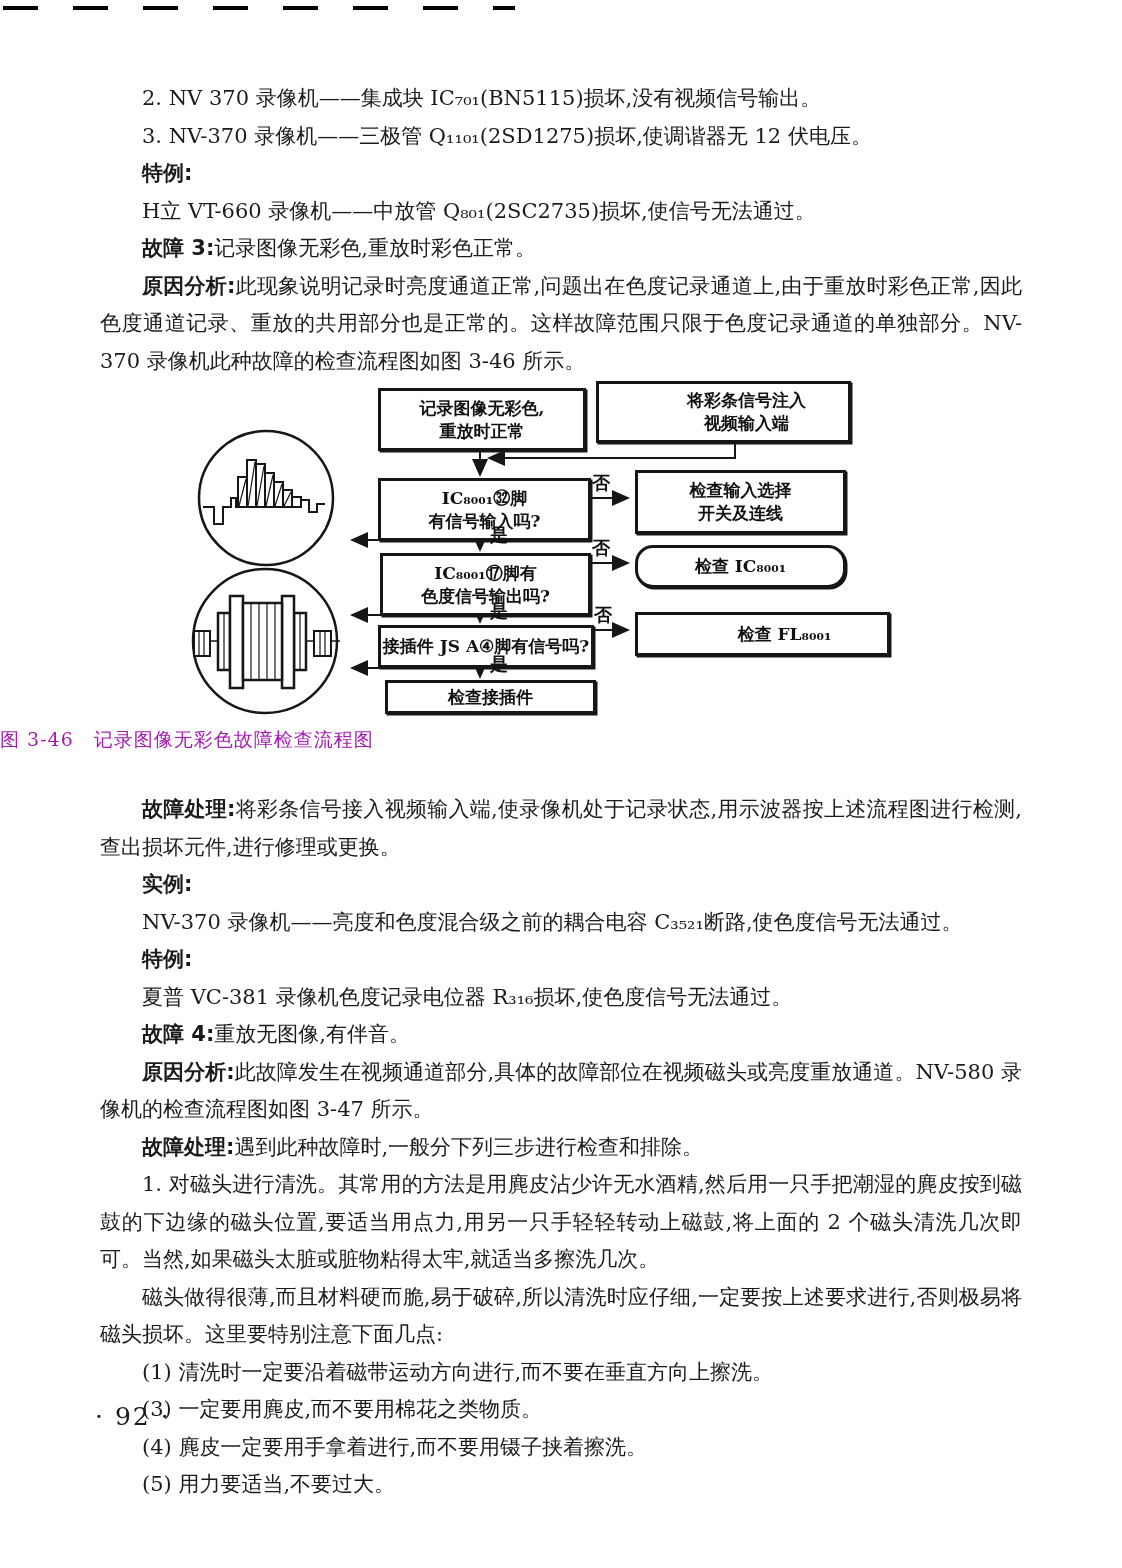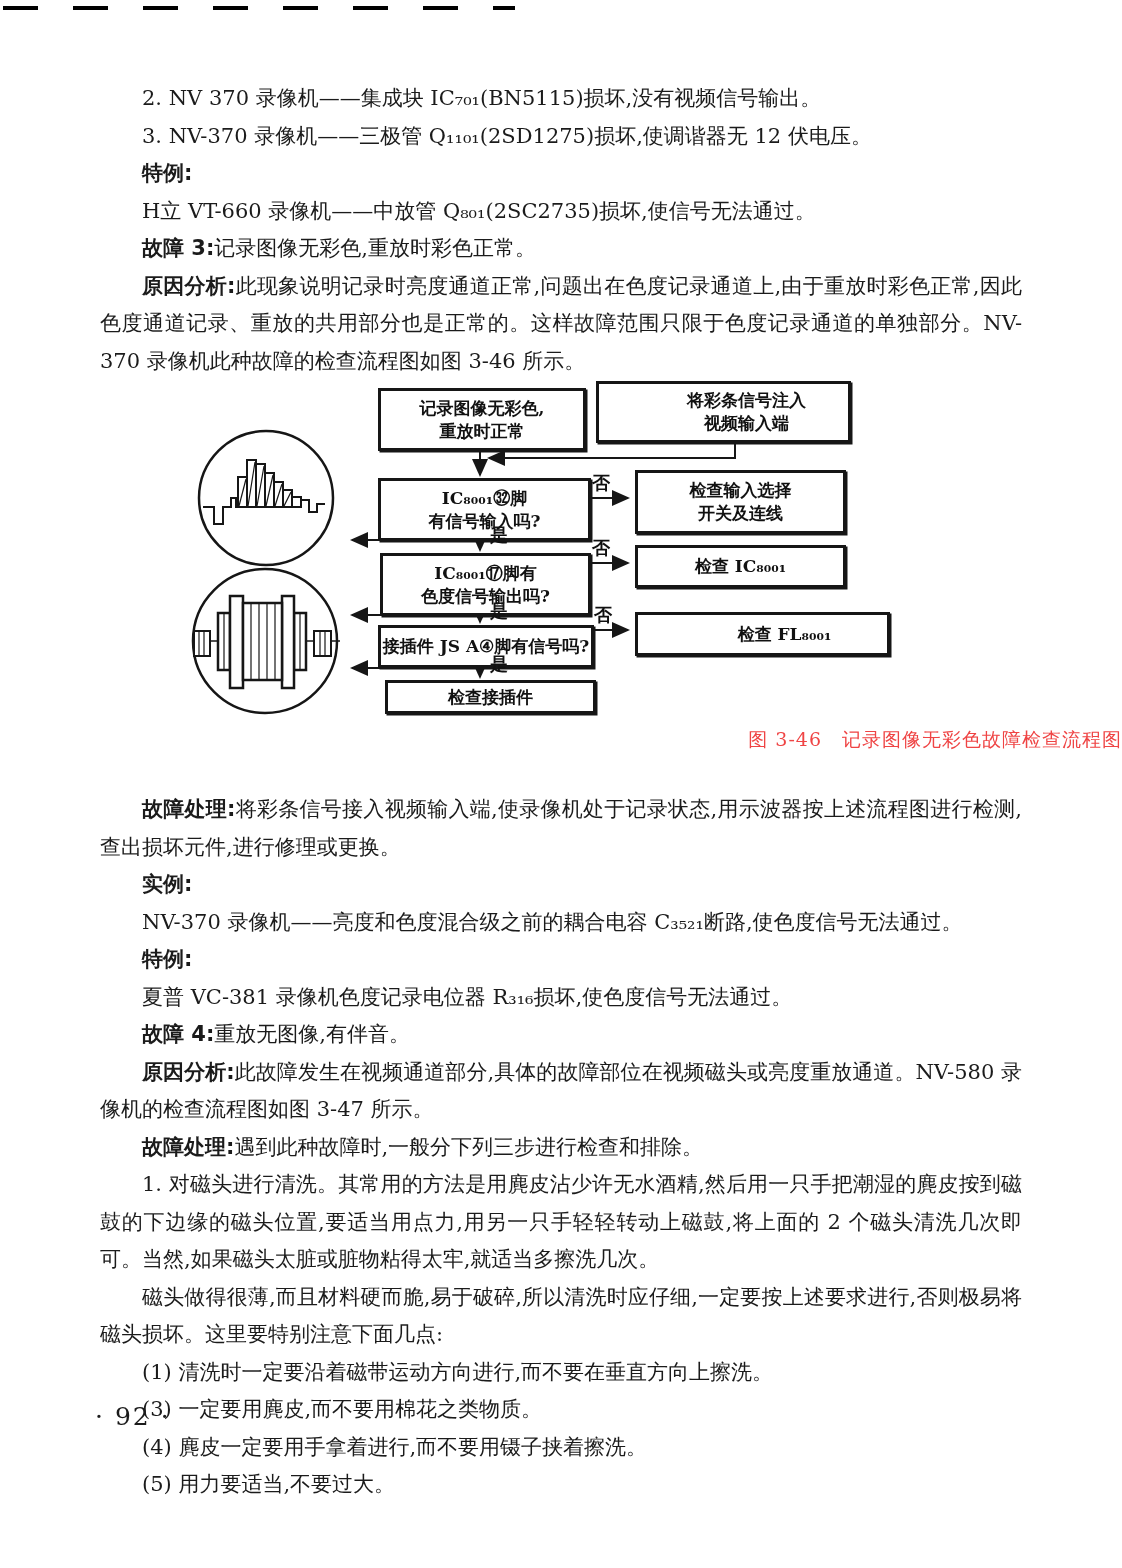--- a/index.html
+++ b/index.html
@@ -27,22 +27,22 @@
     box-shadow:1.5px 1.5px 0 #161616;
     display:flex; align-items:center; justify-content:center;
     text-align:center; font-weight:bold; font-size:17px; line-height:23px;
     white-space:pre-line; color:#111;
   }
   .flabel{
     position:absolute; font-size:18px; font-weight:bold; line-height:20px; color:#111;
     font-family:"DejaVu Sans","Liberation Sans",sans-serif;
   }
   .caption{
-    position:absolute; top:352px; left:0; width:1122px; text-align:right;
-    font-size:19px; color:#ef4444; letter-spacing:1px;
+    position:absolute; top:352px; left:0; width:1122px; text-align:left;
+    font-size:19px; color:#a21caf; letter-spacing:1px;
   }
   .page-number{
     position:absolute; left:95px; top:1402px; font-size:25px; letter-spacing:2px;
   }
 </style>
 </head>
 <body>
 
 <div class="page">
 
@@ -138,21 +138,21 @@
     <div class="fbox" style="left:378px; top:13px;  width:202px; height:57px;">记录图像无彩色,
 重放时正常</div>
     <div class="fbox" style="left:596px; top:6px;   width:203px; height:56px;padding-left:46px;">将彩条信号注入
 视频输入端</div>
     <div class="fbox" style="left:378px; top:103px; width:207px; height:57px;">IC₈₀₀₁㉜脚
 有信号输入吗?</div>
     <div class="fbox" style="left:635px; top:95px;  width:205px; height:58px;">检查输入选择
 开关及连线</div>
     <div class="fbox" style="left:380px; top:178px; width:205px; height:57px;">IC₈₀₀₁⑰脚有
 色度信号输出吗?</div>
-    <div class="fbox" style="left:635px; top:170px; width:205px; height:37px;">检查 IC₈₀₀₁</div>
+    <div class="fbox" style="left:635px; top:170px; width:205px; height:37px;border-radius:18px;">检查 IC₈₀₀₁</div>
     <div class="fbox" style="left:378px; top:250px; width:210px; height:37px;">接插件 JS A④脚有信号吗?</div>
     <div class="fbox" style="left:635px; top:237px; width:205px; height:38px;padding-left:44px;">检查 FL₈₀₀₁</div>
     <div class="fbox" style="left:385px; top:305px; width:205px; height:28px;">检查接插件</div>
 
     <span class="flabel" style="left:592px; top:98px;">否</span>
     <span class="flabel" style="left:592px; top:163px;">否</span>
     <span class="flabel" style="left:594px; top:230px;">否</span>
     <span class="flabel" style="left:490px; top:150px;">是</span>
     <span class="flabel" style="left:490px; top:226px;">是</span>
     <span class="flabel" style="left:490px; top:279px;">是</span>

